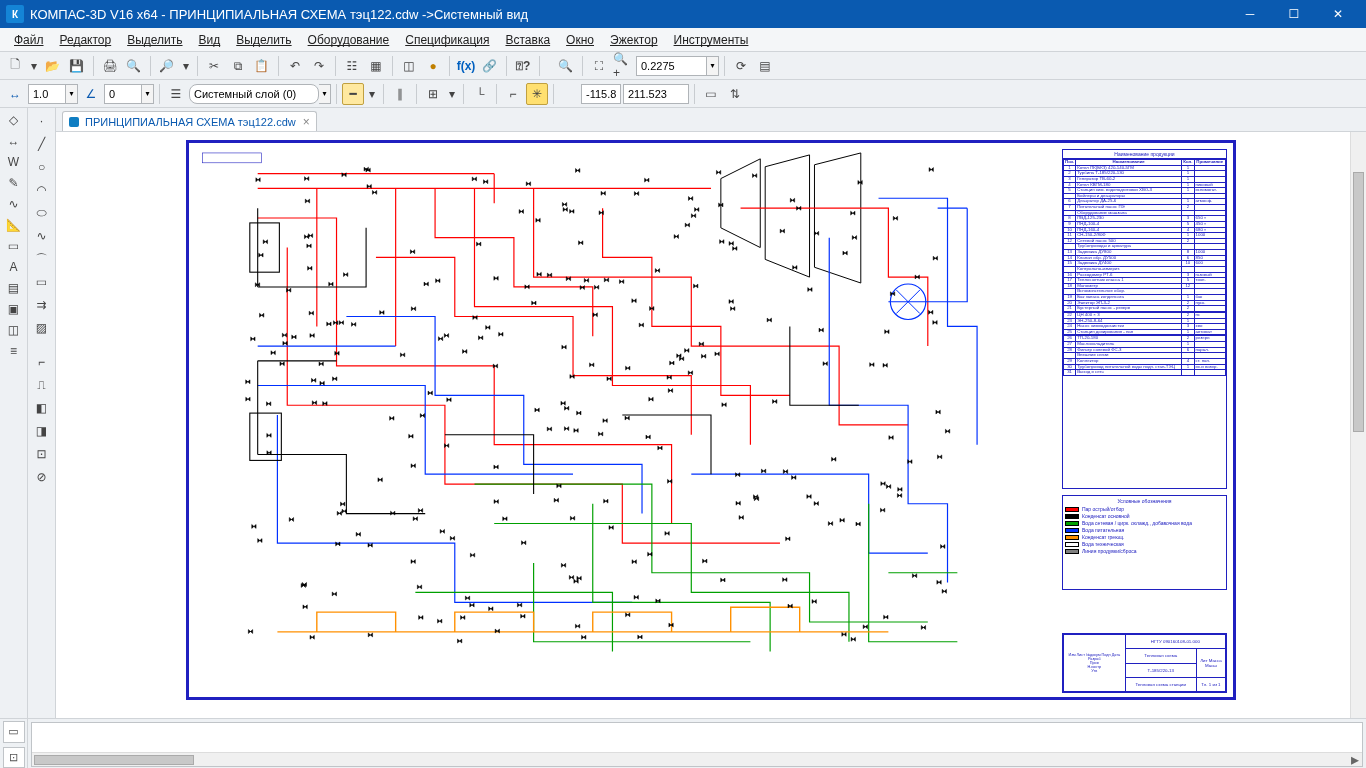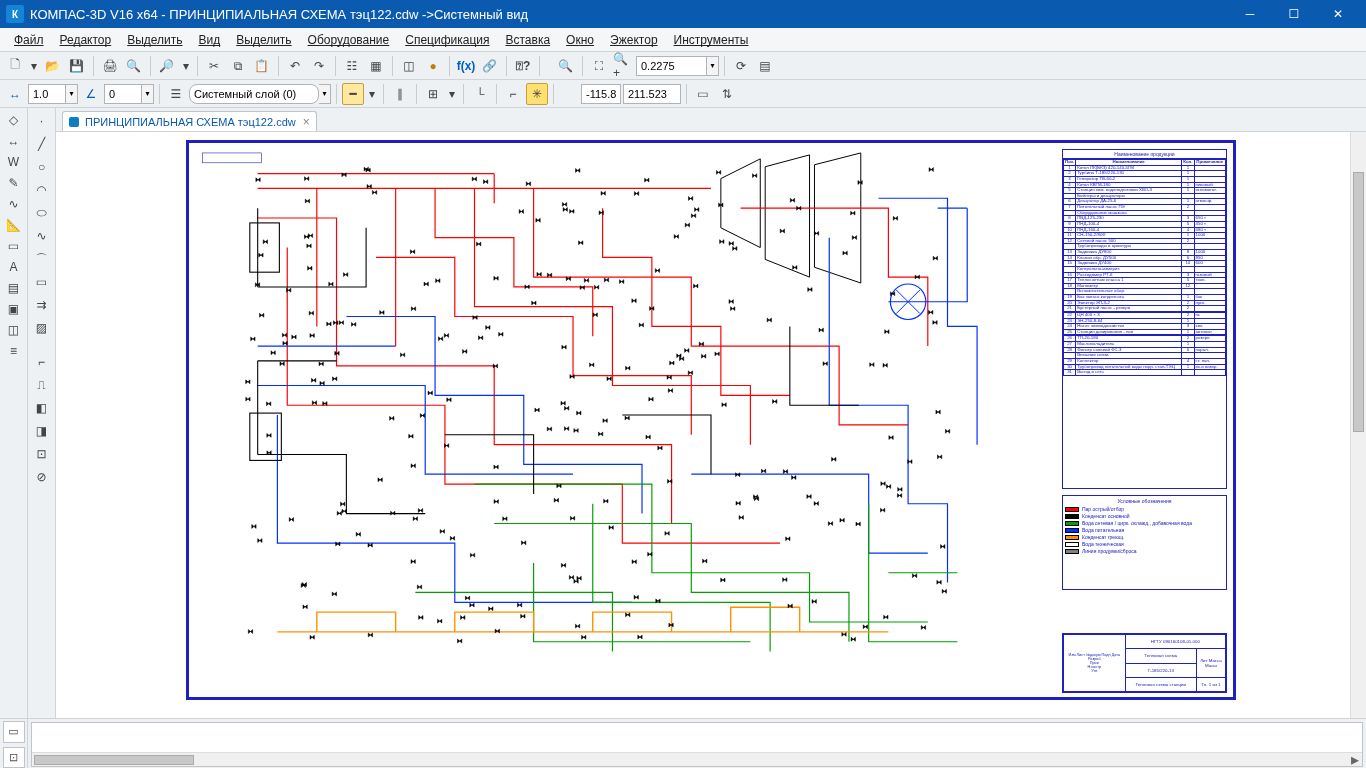--- a/index.html
+++ b/index.html
@@ -158,21 +158,21 @@
   <div class="tb-btn">⊞</div>
   <div class="tb-btn" style="width:12px;">▾</div>
   <div class="tb-sep"></div>
   <div class="tb-btn">└</div>
   <div class="tb-sep"></div>
   <div class="tb-btn">⌐</div>
   <div class="tb-btn" style="background:#ffe070;border:1px solid #c0a040;">✳</div>
   <div class="tb-sep"></div>
   <div class="tb-btn" style="width:20px;font-size:10px;color:#0a5ab0;margin-top:48px;">X Y</div>
   <input class="tb-input" style="width: 40px;" value="-115.879">
-  <input class="tb-input" style="width: 58px;" value="211.523">
+  <input class="tb-input" style="width: 66px;" value="211.523">
   <div class="tb-sep"></div>
   <div class="tb-btn">▭</div>
   <div class="tb-btn">⇅</div>
 </div>
 
 <div class="workspace">
 
   <div class="left-tools">
     <div class="tb-btn">◇</div>
     <div class="tb-btn">↔</div>

